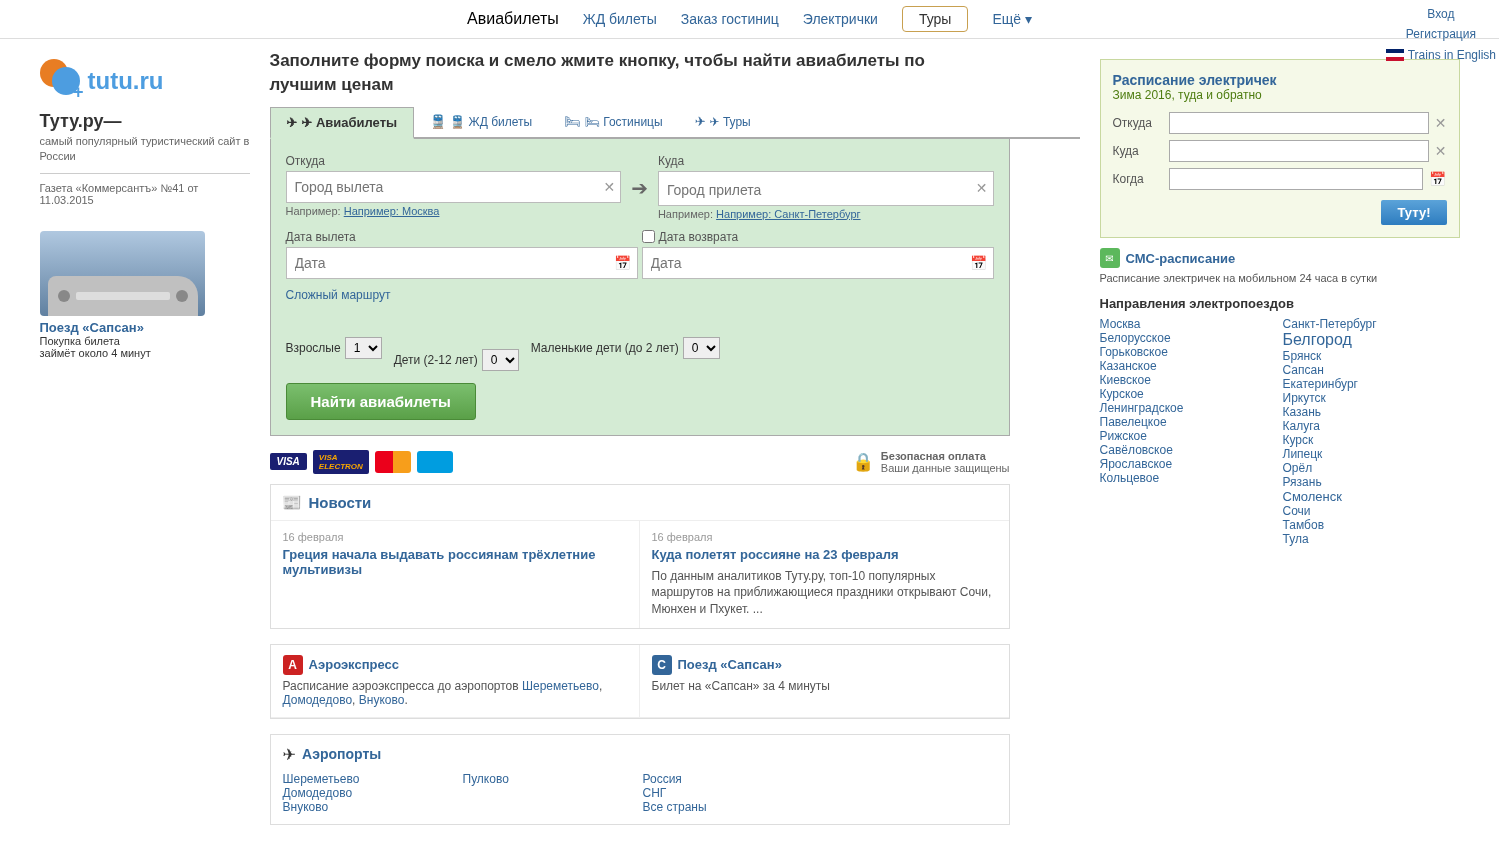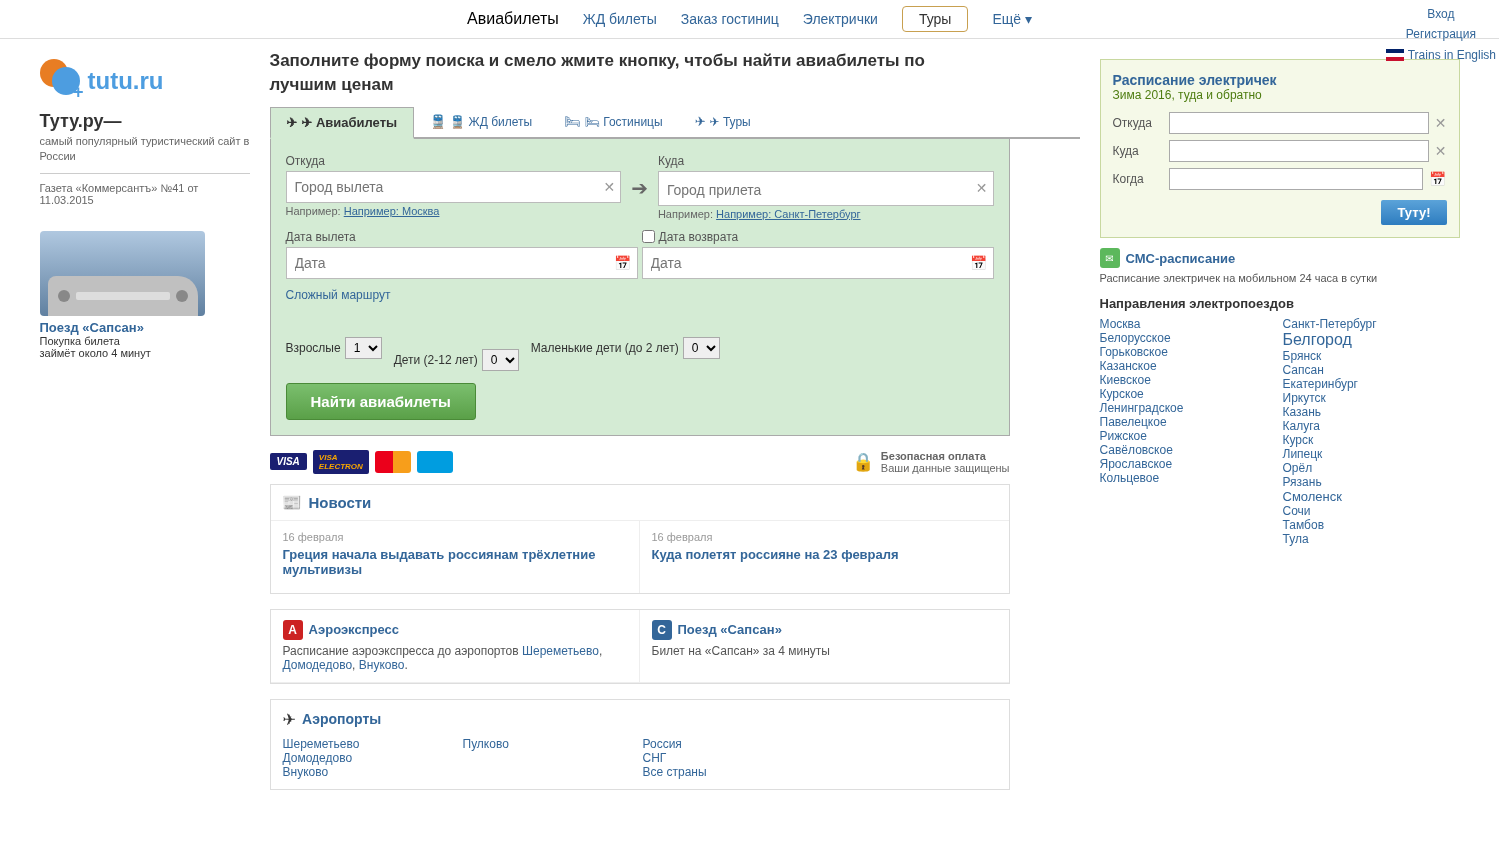--- a/index.html
+++ b/index.html
@@ -198,20 +198,21 @@
         <a href="#" style="color:#336699; font-size:15px; font-weight:bold; text-decoration:none;">Новости</a>
       </div>
       <div style="display:grid; grid-template-columns:1fr 1fr;">
         <div style="padding:10px 12px; border-right:1px solid #eee;">
           <div style="color:#999; font-size:11px; margin-bottom:4px;">16 февраля</div>
           <a href="#" style="color:#336699; font-size:13px; font-weight:bold; text-decoration:none; display:block; margin-bottom:6px;">Греция начала выдавать россиянам трёхлетние мультивизы</a>
         </div>
         <div style="padding:10px 12px;">
           <div style="color:#999; font-size:11px; margin-bottom:4px;">16 февраля</div>
           <a href="#" style="color:#336699; font-size:13px; font-weight:bold; text-decoration:none; display:block; margin-bottom:6px;">Куда полетят россияне на 23 февраля</a>
+          <div style="font-size:12px; color:#555; line-height:1.4;">По данным аналитиков Туту.ру, топ-10 популярных маршрутов на приближающиеся праздники открывают Сочи, Мюнхен и Пхукет. ...</div>
         </div>
       </div>
     </div>
 
     <div style="display:grid; grid-template-columns:1fr 1fr; border:1px solid #ddd; max-width:740px; margin-bottom:15px;">
       <div style="padding:10px 12px; border-right:1px solid #eee; border-bottom:1px solid #eee;">
         <div style="display:flex; align-items:center; gap:6px; margin-bottom:4px;">
           <span style="background:#cc2222; color:#fff; width:20px; height:20px; border-radius:3px; display:inline-flex; align-items:center; justify-content:center; font-size:12px; font-weight:bold;">А</span>
           <a href="#" style="color:#336699; font-size:13px; font-weight:bold; text-decoration:none;">Аэроэкспресс</a>
         </div>

